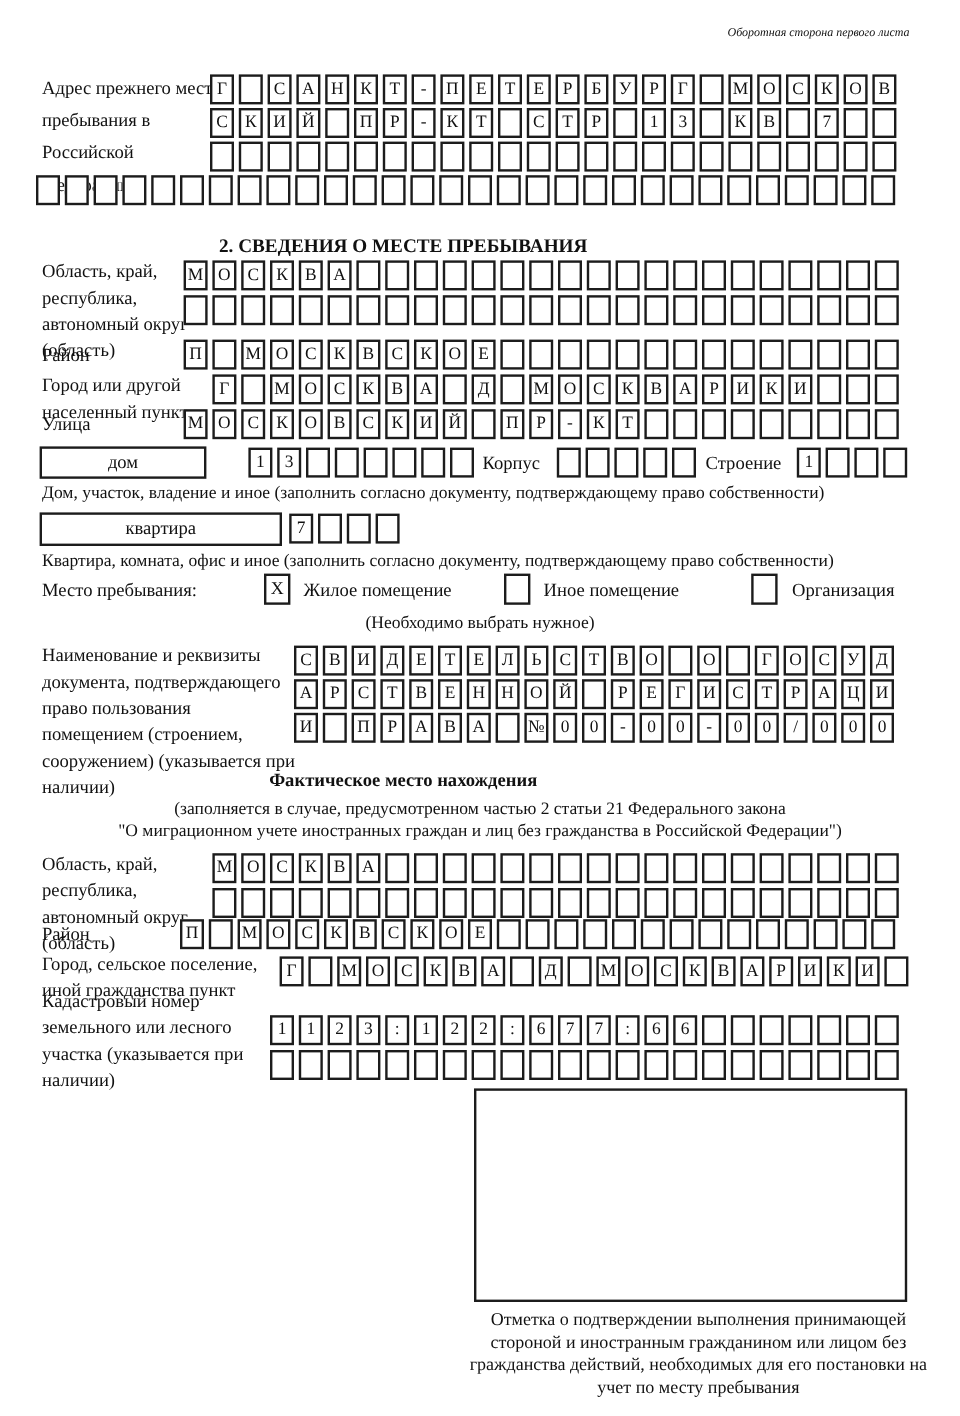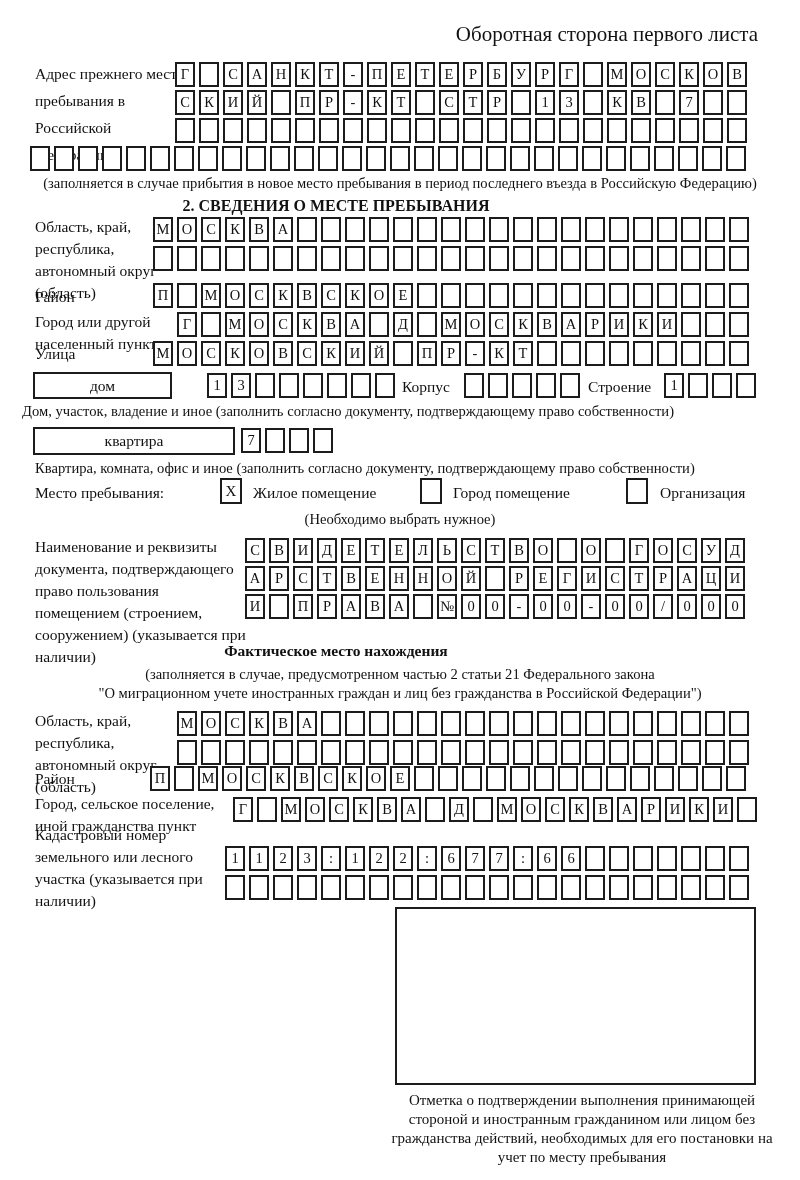--- a/index.html
+++ b/index.html
@@ -26,21 +26,21 @@
     position:absolute;width:22px;height:26px;box-sizing:border-box;border:2px solid #1c1c1c;
     display:flex;align-items:center;justify-content:center;font-size:15px;background:#fff;
   }
   .stamp{position:absolute;box-sizing:border-box;border:2px solid #1c1c1c;background:#fff;}
 </style>
 </head>
 <body>
 
 <div class="page">
 
-  <div class="note" style="top:22px;right:42px;font-size:21px;">Оборотная сторона первого листа</div>
+  <div class="note" style="top:22px;right:42px;font-size:10px;font-style:italic;">Оборотная сторона первого листа</div>
 
   <div class="lbl" style="left:35px;top:60px;width:152px;line-height:27px;">Адрес прежнего места пребывания в Российской Федерации</div>
   <div class="cellrow" style="left:175px;top:62px;">
       <span class="cell">Г</span>
       <span class="cell"></span>
       <span class="cell">С</span>
       <span class="cell">А</span>
       <span class="cell">Н</span>
       <span class="cell">К</span>
       <span class="cell">Т</span>
@@ -139,21 +139,20 @@
       <span class="cell"></span>
       <span class="cell"></span>
       <span class="cell"></span>
       <span class="cell"></span>
       <span class="cell"></span>
       <span class="cell"></span>
       <span class="cell"></span>
       <span class="cell"></span>
       <span class="cell"></span>
     </div>
-  <div class="note center" style="top:175px;">(заполняется в случае прибытия в новое место пребывания в период последнего въезда в Российскую Федерацию)</div>
 
   <div class="title" style="top:197px;">2. СВЕДЕНИЯ О МЕСТЕ ПРЕБЫВАНИЯ</div>
 
   <div class="lbl" style="left:35px;top:216px;width:125px;">Область, край, республика, автономный округ (область)</div>
   <div class="cellrow" style="left:153px;top:217px;">
       <span class="cell">М</span>
       <span class="cell">О</span>
       <span class="cell">С</span>
       <span class="cell">К</span>
       <span class="cell">В</span>
@@ -311,36 +310,36 @@
       <span class="cell"></span>
       <span class="cell"></span>
     </div>
   <div class="lbl" style="left:588px;top:376px;">Строение</div>
   <div class="cellrow" style="left:664px;top:373px;">
       <span class="cell">1</span>
       <span class="cell"></span>
       <span class="cell"></span>
       <span class="cell"></span>
     </div>
-  <div class="note" style="left:22px;top:403px;">Дом, участок, владение и иное (заполнить согласно документу, подтверждающему право собственности)</div>
+  <div class="note" style="left:35px;top:403px;">Дом, участок, владение и иное (заполнить согласно документу, подтверждающему право собственности)</div>
 
   <div class="wbox" style="left:33px;top:427px;width:202px;height:28px;">квартира</div>
   <div class="cellrow" style="left:241px;top:428px;">
       <span class="cell">7</span>
       <span class="cell"></span>
       <span class="cell"></span>
       <span class="cell"></span>
     </div>
   <div class="note" style="left:35px;top:460px;">Квартира, комната, офис и иное (заполнить согласно документу, подтверждающему право собственности)</div>
 
   <div class="lbl" style="left:35px;top:482px;">Место пребывания:</div>
   <div class="chk" style="left:220px;top:478px;">X</div>
   <div class="lbl" style="left:253px;top:482px;">Жилое помещение</div>
   <div class="chk" style="left:420px;top:478px;"></div>
-  <div class="lbl" style="left:453px;top:482px;">Город помещение</div>
+  <div class="lbl" style="left:453px;top:482px;">Иное помещение</div>
   <div class="chk" style="left:626px;top:478px;"></div>
   <div class="lbl" style="left:660px;top:482px;">Организация</div>
   <div class="note center" style="top:511px;">(Необходимо выбрать нужное)</div>
 
   <div class="lbl" style="left:35px;top:536px;width:212px;">Наименование и реквизиты документа, подтверждающего право пользования помещением (строением, сооружением) (указывается при наличии)</div>
   <div class="cellrow" style="left:245px;top:538px;">
       <span class="cell">С</span>
       <span class="cell">В</span>
       <span class="cell">И</span>
       <span class="cell">Д</span>

